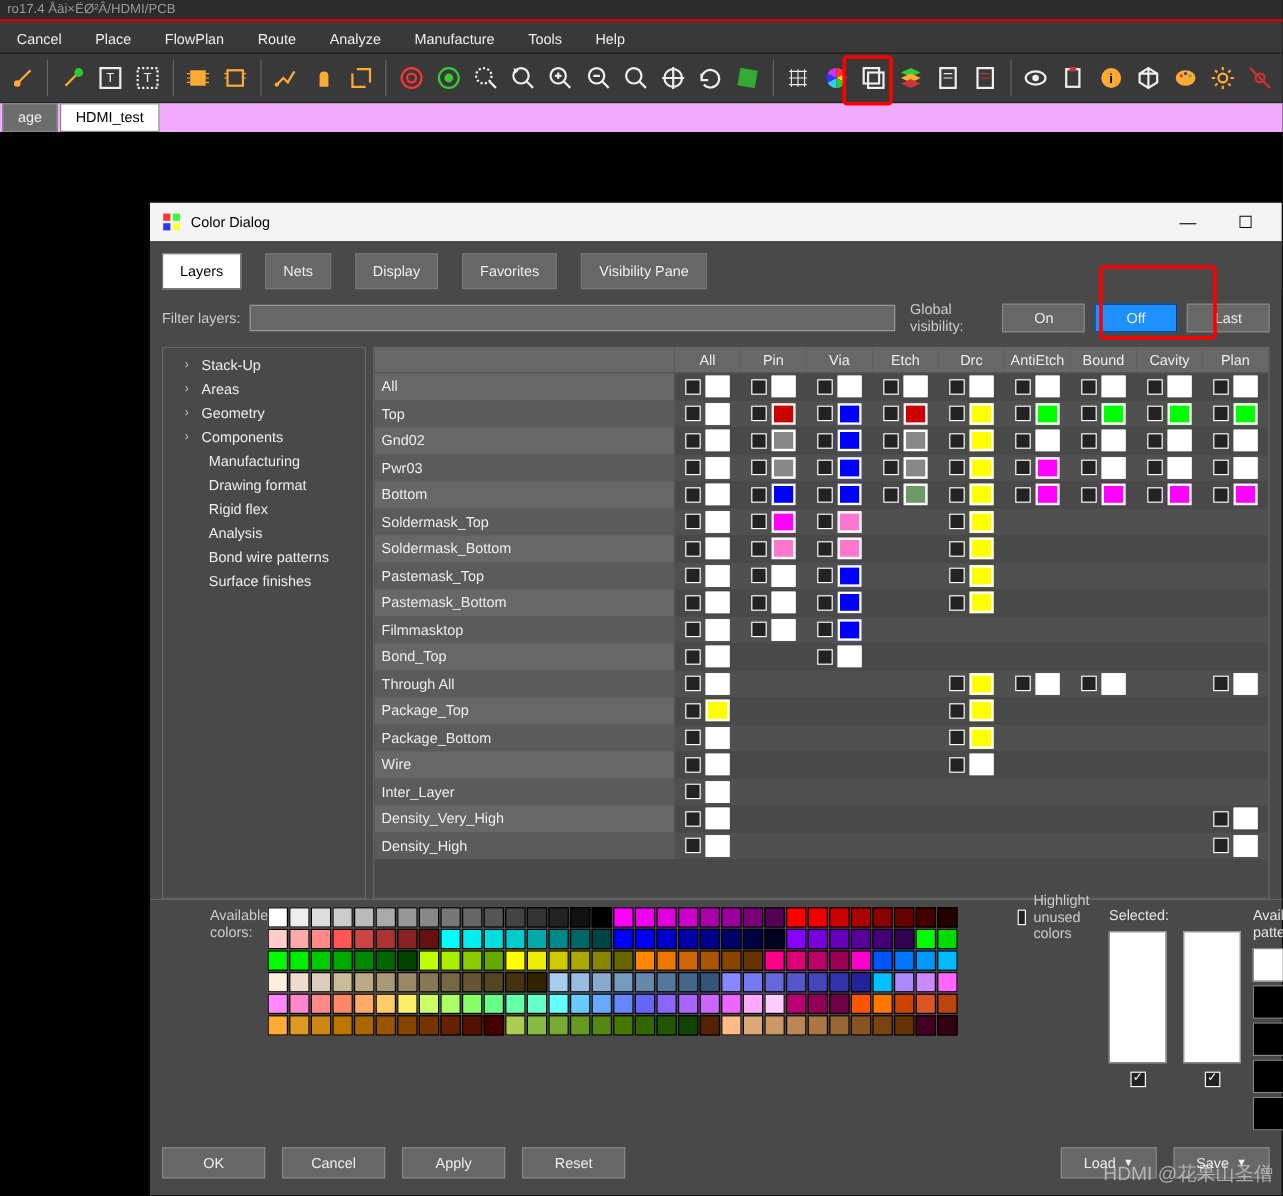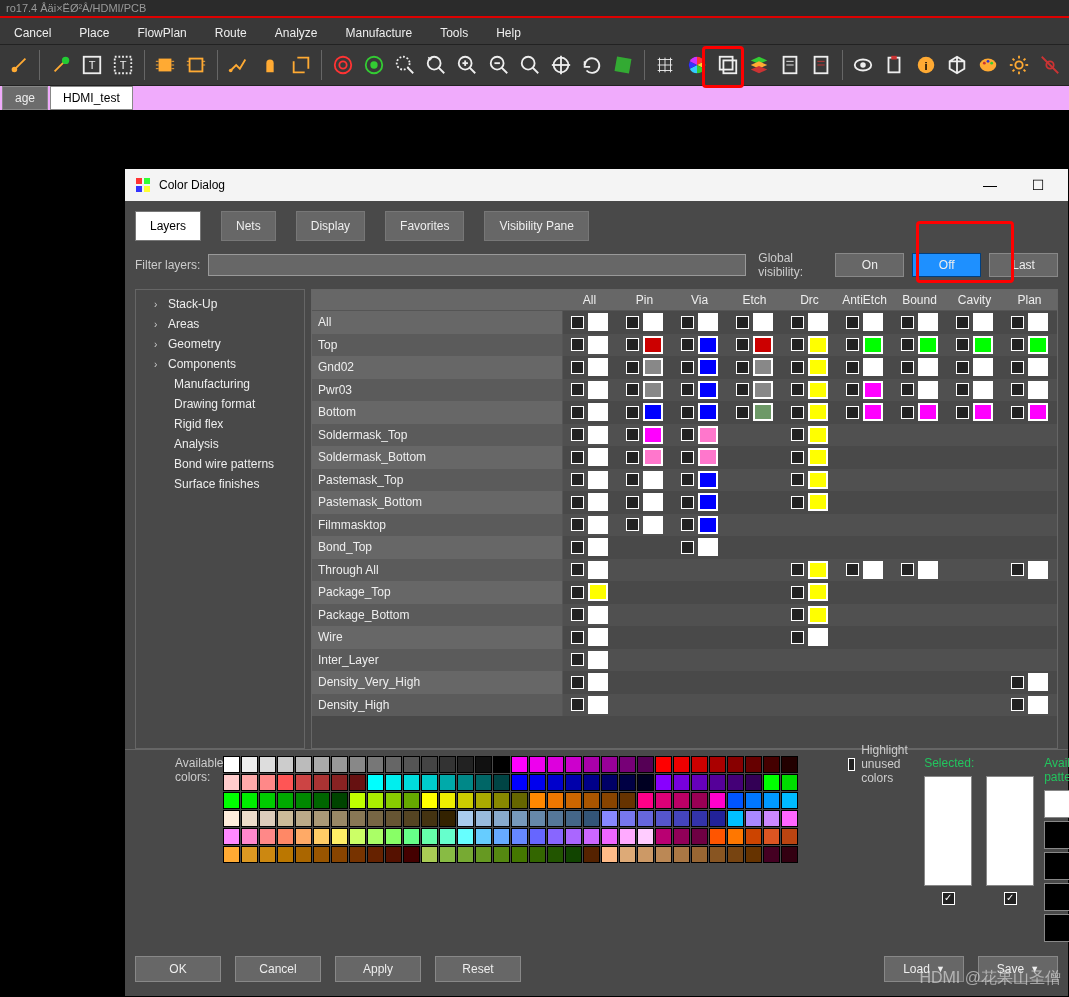--- a/index.html
+++ b/index.html
@@ -54,21 +54,21 @@
 .ck.checked::after { content: "✓"; color: #fff; font-size: 10px; line-height: 10px; display: block; text-align: center; }
 .sw { width: 20px; height: 18px; border: 2px solid #fff; display: inline-block; cursor: pointer; }
 
 .bottomrow { background: #494949; padding: 6px 10px 0; display: flex; gap: 10px; border-top: 1px solid #666; }
 .palettecol { display: flex; flex-direction: row; margin-left: 40px; }
 .palettecol .lbl { color: #ccc; margin-bottom: 6px; height: 16px; }
 .palette { display: grid; grid-template-columns: repeat(32, 17px); grid-auto-rows: 17px; gap: 1px; }
 .swc { border: 1px solid #000; cursor: pointer; }
 .hunused { display: flex; align-items: center; gap: 6px; color: #ccc; }
 .selcol { display: flex; flex-direction: column; }
-.selcol .lbl { color: #22c55e; margin-bottom: 6px; }
+.selcol .lbl { color: #e5e5e5; margin-bottom: 6px; }
 .selsw { width: 48px; height: 110px; background: #fff; border: 1px solid #888; }
 .patterns { display: grid; grid-template-columns: repeat(3, 30px); grid-auto-rows: 28px; gap: 3px; }
 .patterns .p { border: 1px solid #888; background: #000; }
 .pat-solid{background:#fff!important}
 .pat-diag{background-image:linear-gradient(45deg,#fff 25%,transparent 25%,transparent 50%,#fff 50%,#fff 75%,transparent 75%);background-size:8px 8px}
 .pat-dots{background-image:radial-gradient(#fff 1px,transparent 1px);background-size:6px 6px}
 .pat-vert{background-image:linear-gradient(90deg,#fff 1px,transparent 1px);background-size:5px 100%}
 .pat-horz{background-image:linear-gradient(#fff 1px,transparent 1px);background-size:100% 5px}
 .pat-cross{background-image:linear-gradient(#fff 1px,transparent 1px),linear-gradient(90deg,#fff 1px,transparent 1px);background-size:6px 6px}
 

